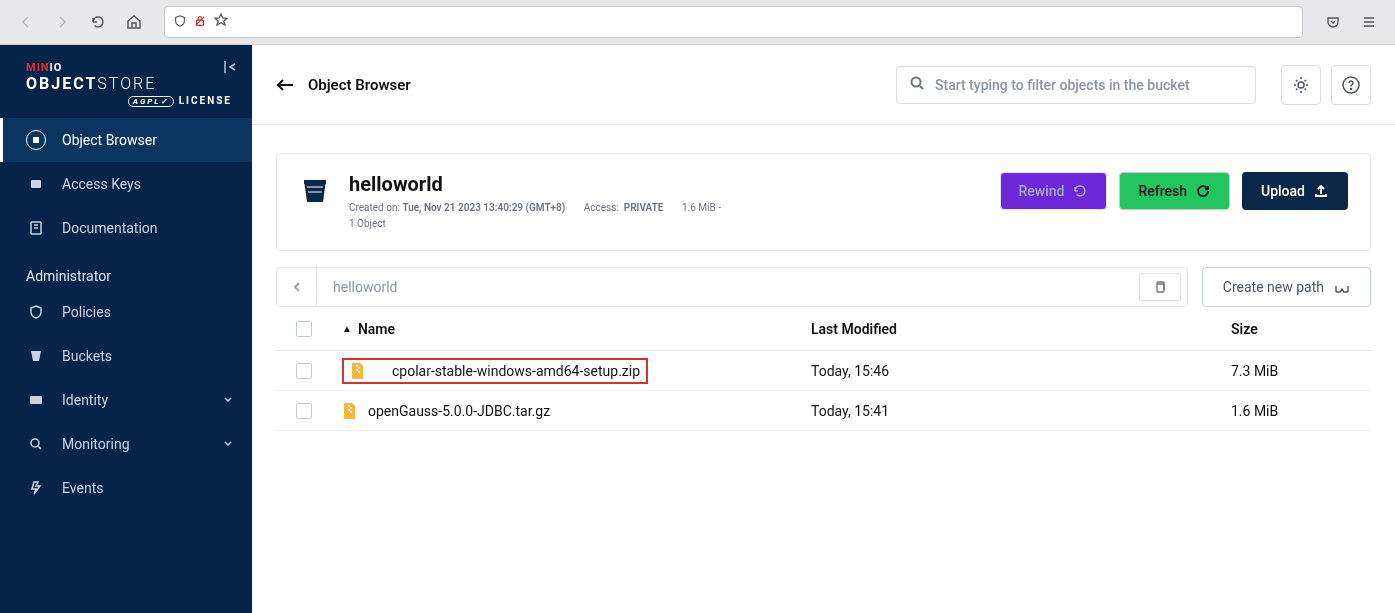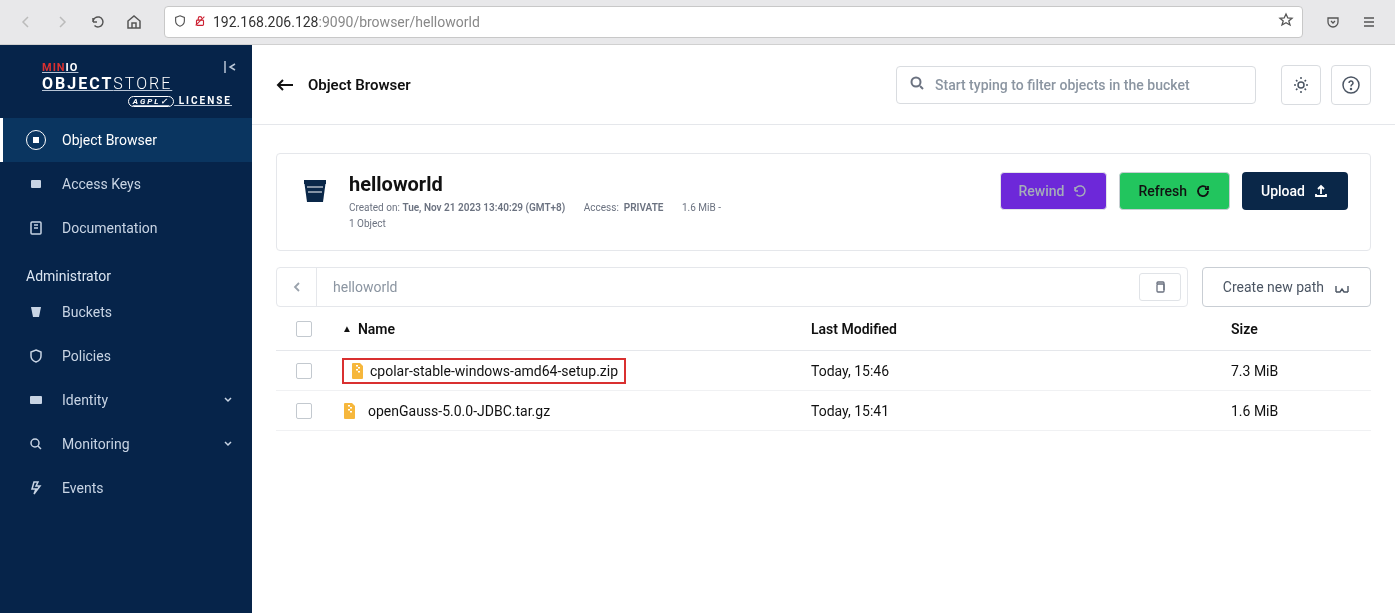--- a/index.html
+++ b/index.html
@@ -11,21 +11,21 @@
     .nav-btn.disabled { color: #bbb; }
     .url-bar { flex: 1; height: 32px; background: #fff; border: 1px solid #c8c8c8; border-radius: 4px; display: flex; align-items: center; padding: 0 8px; gap: 6px; margin: 0 8px; }
     .url-text { flex: 1; font-size: 14px; color: #333; }
     .url-text .port { color: #888; }
     
     
     .app { display: flex; height: calc(613px - 45px); }
     
     
     .sidebar { width: 252px; background: #06244a; color: #b8c5d6; display: flex; flex-direction: column; font-size: 14px; overflow: hidden; }
-    .sidebar-header { padding: 16px 20px 12px 42px; position: relative; text-decoration: underline; }
+    .sidebar-header { padding: 16px 20px 12px 26px; position: relative; }
     .logo-text { color: #fff; font-weight: bold; letter-spacing: 1px; }
     .logo-main { font-size: 16px; letter-spacing: 2px; }
     .logo-main .thin { font-weight: 300; }
     .logo-license { font-size: 10px; text-align: right; letter-spacing: 2px; margin-top: 2px; }
     .collapse-btn { position: absolute; top: 14px; right: 14px; color: #b8c5d6; }
     .nav-section { padding: 18px 0 6px 26px; font-size: 14px; color: #dce6f2; }
     .nav-item { display: flex; align-items: center; gap: 16px; padding: 12px 18px 12px 26px; cursor: pointer; color: #c8d4e4; font-size: 14px; position: relative; }
     .nav-item.active { background: #0a3560; color: #fff; }
     .nav-item.active::before { content: ''; position: absolute; left: 0; top: 0; bottom: 0; width: 3px; background: #fff; }
     .nav-icon { width: 20px; height: 20px; display: flex; align-items: center; justify-content: center; flex-shrink: 0; }
@@ -70,21 +70,21 @@
     .table { margin-top: 0; }
     .thead { display: flex; align-items: center; height: 44px; border-bottom: 1px solid #e5e7eb; font-size: 14px; font-weight: 600; color: #111; }
     .col-check { width: 56px; display: flex; justify-content: center; }
     .col-name { flex: 1; display: flex; align-items: center; gap: 6px; padding-left: 10px; }
     .col-modified { width: 420px; }
     .col-size { width: 140px; }
     .trow { display: flex; align-items: center; height: 40px; border-bottom: 1px solid #f0f1f3; font-size: 14px; color: #111; }
     .trow .col-name { gap: 10px; }
     .file-icon { width: 16px; height: 18px; }
     .checkbox { width: 16px; height: 16px; border: 1.5px solid #c3c9cf; border-radius: 2px; background: #fff; }
-    .highlight-box { border: 2px solid #d93030; padding: 2px 6px; display: inline-flex; align-items: center; gap: 4px; }
+    .highlight-box { border: 2px solid #d93030; padding: 2px 6px; display: inline-flex; align-items: center; gap: 26px; }
     .sort-caret { font-size: 10px; }
   </style>
 </head>
 <body>
 
 <div class="browser-chrome">
   <div class="nav-btn disabled">
     <svg width="16" height="16" viewBox="0 0 16 16" fill="none" stroke="currentColor" stroke-width="1.5">
         <path d="M10 3 L5 8 L10 13"></path>
       </svg>
@@ -110,23 +110,20 @@
           <path d="M8 2 L13 4 V8 C13 11 11 13 8 14 C5 13 3 11 3 8 V4 Z"></path>
         </svg>
     </span>
     <span>
       <svg width="14" height="14" viewBox="0 0 16 16" fill="none" stroke="#c23" stroke-width="1.3">
           <rect x="4" y="7" width="8" height="6" rx="1"></rect>
           <path d="M6 7 V5 a2 2 0 0 1 4 0"></path>
           <line x1="3" y1="13" x2="13" y2="3" stroke="#c23"></line>
         </svg>
     </span>
-    <div class="url-text">
-      <span>192.168.206.128</span><span class="port">:9090</span><span class="port">/browser/helloworld</span>
-    </div>
     <span>
       <svg width="16" height="16" viewBox="0 0 16 16" fill="none" stroke="#555" stroke-width="1.3">
           <path d="M8 2 L9.8 6 L14 6.3 L10.8 9 L12 13 L8 10.8 L4 13 L5.2 9 L2 6.3 L6.2 6 Z"></path>
         </svg>
     </span>
   </div>
   <div class="nav-btn">
     <svg width="16" height="16" viewBox="0 0 16 16" fill="none" stroke="#555" stroke-width="1.3">
         <path d="M3 4 H13 V8 A5 5 0 0 1 3 8 Z M6 7 L8 9 L10 7"></path>
       </svg>
@@ -178,33 +175,33 @@
             <line x1="6" y1="5" x2="10" y2="5"></line>
             <line x1="6" y1="8" x2="10" y2="8"></line>
           </svg>
       </span>
       <span>Documentation</span>
     </div>
 
     <div class="nav-section">Administrator</div>
     <div class="nav-item">
       <span class="nav-icon">
+        <svg width="16" height="16" viewBox="0 0 16 16" fill="none" stroke="currentColor" stroke-width="1.5">
+            <path d="M8 2 L13 4 V8 C13 11 11 13 8 14 C5 13 3 11 3 8 V4 Z"></path>
+          </svg>
+      </span>
+      <span>Policies</span>
+    </div>
+    <div class="nav-item">
+      <span class="nav-icon">
         <svg width="16" height="16" viewBox="0 0 16 16" fill="currentColor">
             <path d="M3 3 H13 L11 13 H5 Z"></path>
           </svg>
       </span>
       <span>Buckets</span>
-    </div>
-    <div class="nav-item">
-      <span class="nav-icon">
-        <svg width="16" height="16" viewBox="0 0 16 16" fill="none" stroke="currentColor" stroke-width="1.5">
-            <path d="M8 2 L13 4 V8 C13 11 11 13 8 14 C5 13 3 11 3 8 V4 Z"></path>
-          </svg>
-      </span>
-      <span>Policies</span>
     </div>
     <div class="nav-item">
       <span class="nav-icon">
         <svg width="16" height="16" viewBox="0 0 16 16" fill="currentColor">
             <rect x="2" y="4" width="12" height="8" rx="1"></rect>
           </svg>
       </span>
       <span>Identity</span>
       <span class="nav-chevron">
         <svg width="12" height="12" viewBox="0 0 12 12" fill="none" stroke="currentColor" stroke-width="1.5">

